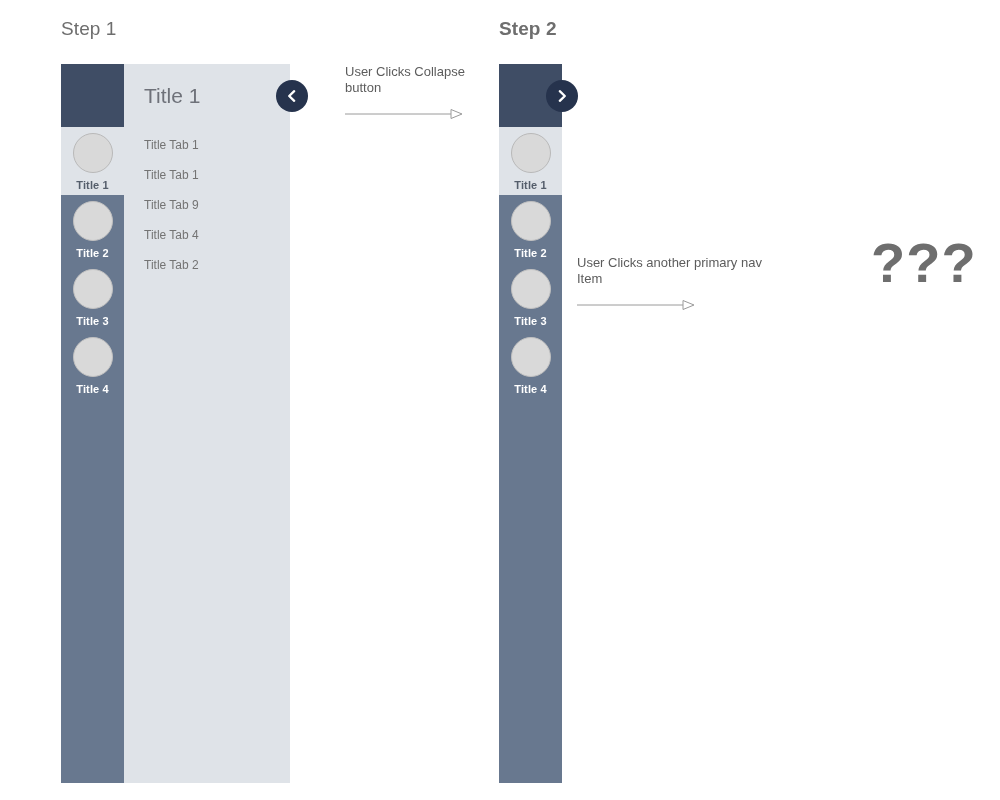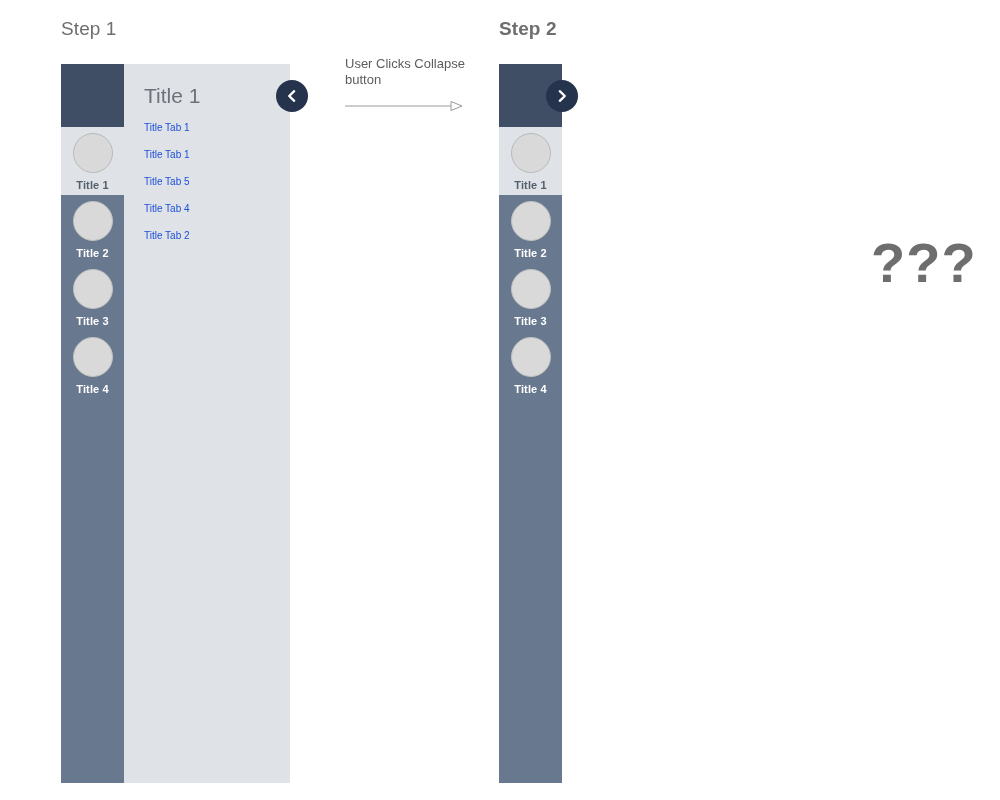--- a/index.html
+++ b/index.html
@@ -111,25 +111,26 @@
     margin: 0;
     padding: 20px 0 0 20px;
     white-space: nowrap;
   }
   .panel-tabs {
     list-style: none;
     margin: 0;
     padding: 14px 0 0 20px;
   }
   .panel-tabs li {
-    font-size: 10px;
-    color: #1d4ed8;
+    font-size: 12px;
+    color: #737373;
     padding: 0;
     margin-bottom: 16px;
     white-space: nowrap;
+    margin-top: 16px;
   }
 
   
   .round-btn {
     position: absolute;
     width: 32px;
     height: 32px;
     border-radius: 50%;
     background: #26334d;
     display: flex;
@@ -144,21 +145,21 @@
 
   
   .annotation {
     position: absolute;
   }
   .annotation .ann-text {
     font-size: 13px;
     line-height: 1.23;
     color: #5c5c5c;
     white-space: pre-line;
-    margin: 8px 0 12px 0;
+    margin: 16px 0 12px 0;
   }
   #ann-1 { left: 345px; top: 48px; width: 132px; }
   #ann-2 { left: 577px; top: 239px; width: 200px; }
   .ann-arrow { display: block; }
 
   
   #unknown-marker {
     position: absolute;
     left: 871px;
     top: 235px;
@@ -204,21 +205,21 @@
         </div>
 
       </div>
     </div>
 
     <div class="panel">
       <div class="panel-title">Title 1</div>
       <ul class="panel-tabs">
         <li>Title Tab 1</li>
         <li>Title Tab 1</li>
-        <li>Title Tab 5</li>
+        <li>Title Tab 9</li>
         <li>Title Tab 4</li>
         <li>Title Tab 2</li>
       </ul>
     </div>
   </div>
 
   <div class="round-btn" id="collapse-btn">
     <svg width="14" height="14" viewBox="0 0 14 14">
       <polyline points="9.2,2.2 4.2,7 9.2,11.8" fill="none" stroke="#ffffff" stroke-width="2.3" stroke-linecap="round" stroke-linejoin="round"></polyline>
     </svg>
@@ -263,16 +264,23 @@
       </div>
     </div>
   </div>
 
   <div class="round-btn" id="expand-btn">
     <svg width="14" height="14" viewBox="0 0 14 14">
       <polyline points="4.8,2.2 9.8,7 4.8,11.8" fill="none" stroke="#ffffff" stroke-width="2.3" stroke-linecap="round" stroke-linejoin="round"></polyline>
     </svg>
   </div>
 
+  <div class="annotation" id="ann-2">
+    <p class="ann-text">User Clicks another primary nav Item</p>
+    <svg class="ann-arrow" width="118" height="12" viewBox="0 0 118 12">
+      <line x1="0" y1="6" x2="106" y2="6" stroke="#9a9a9a" stroke-width="1"></line>
+      <polygon points="106,1.5 117,6 106,10.5" fill="none" stroke="#9a9a9a" stroke-width="1"></polygon>
+    </svg>
+  </div>
 
   <div id="unknown-marker">???</div>
 
 </div>
 
 </body></html>

